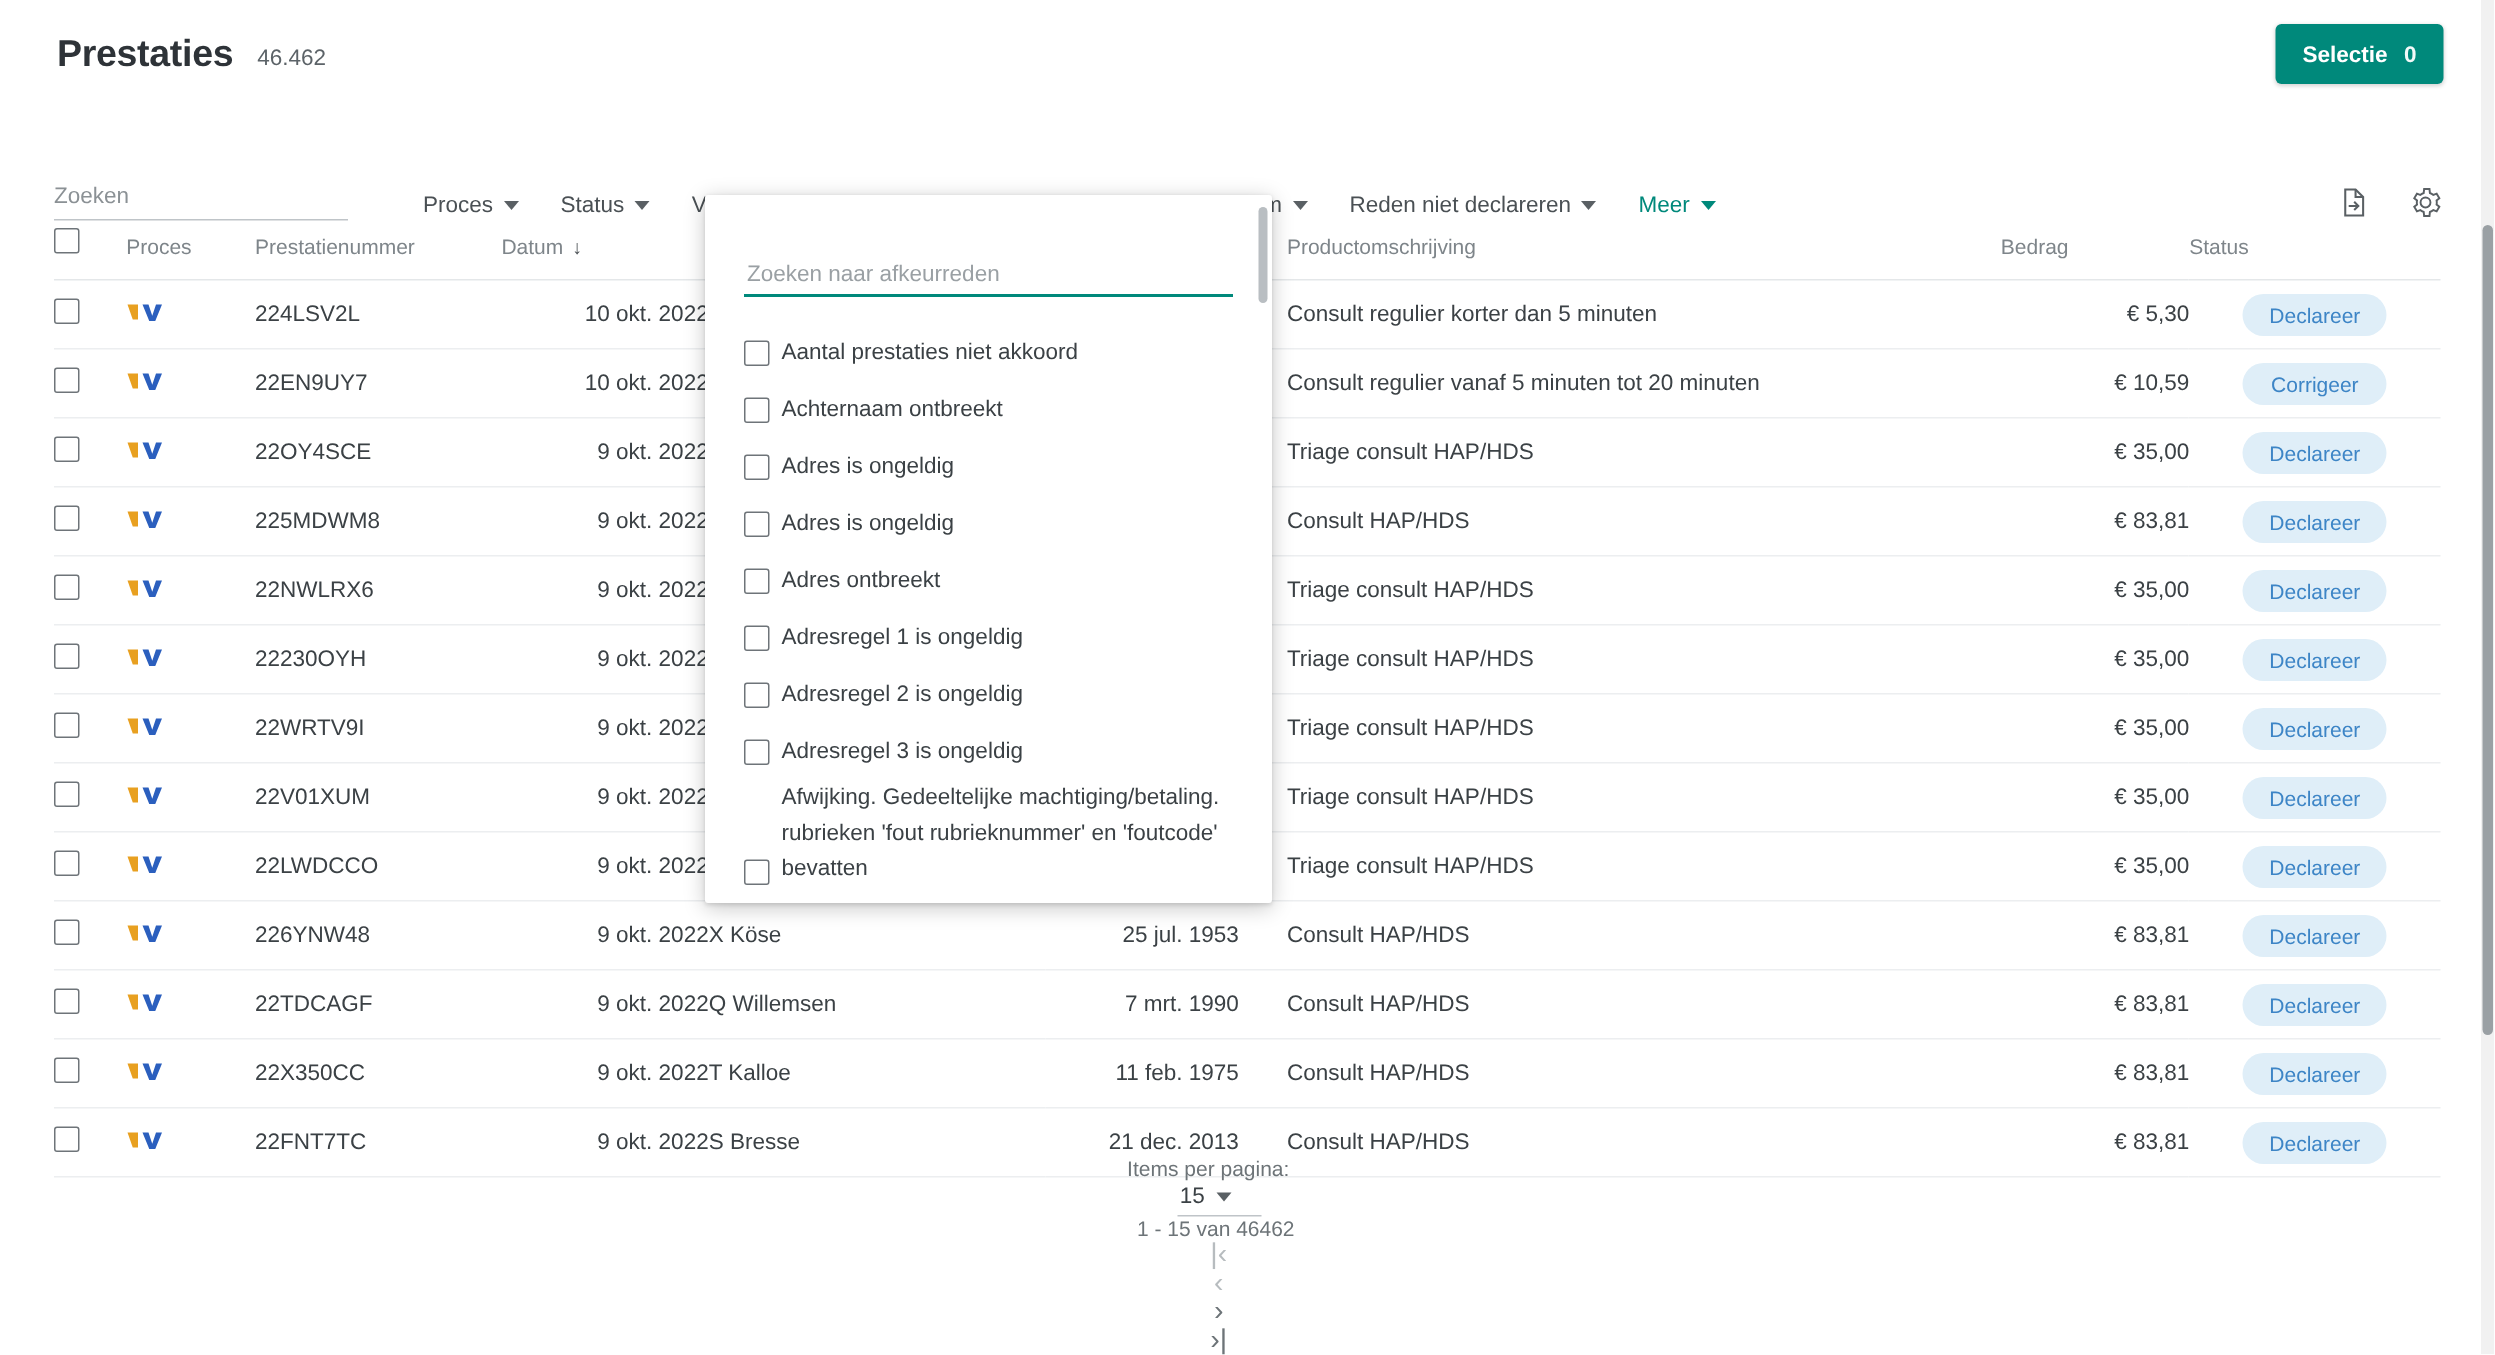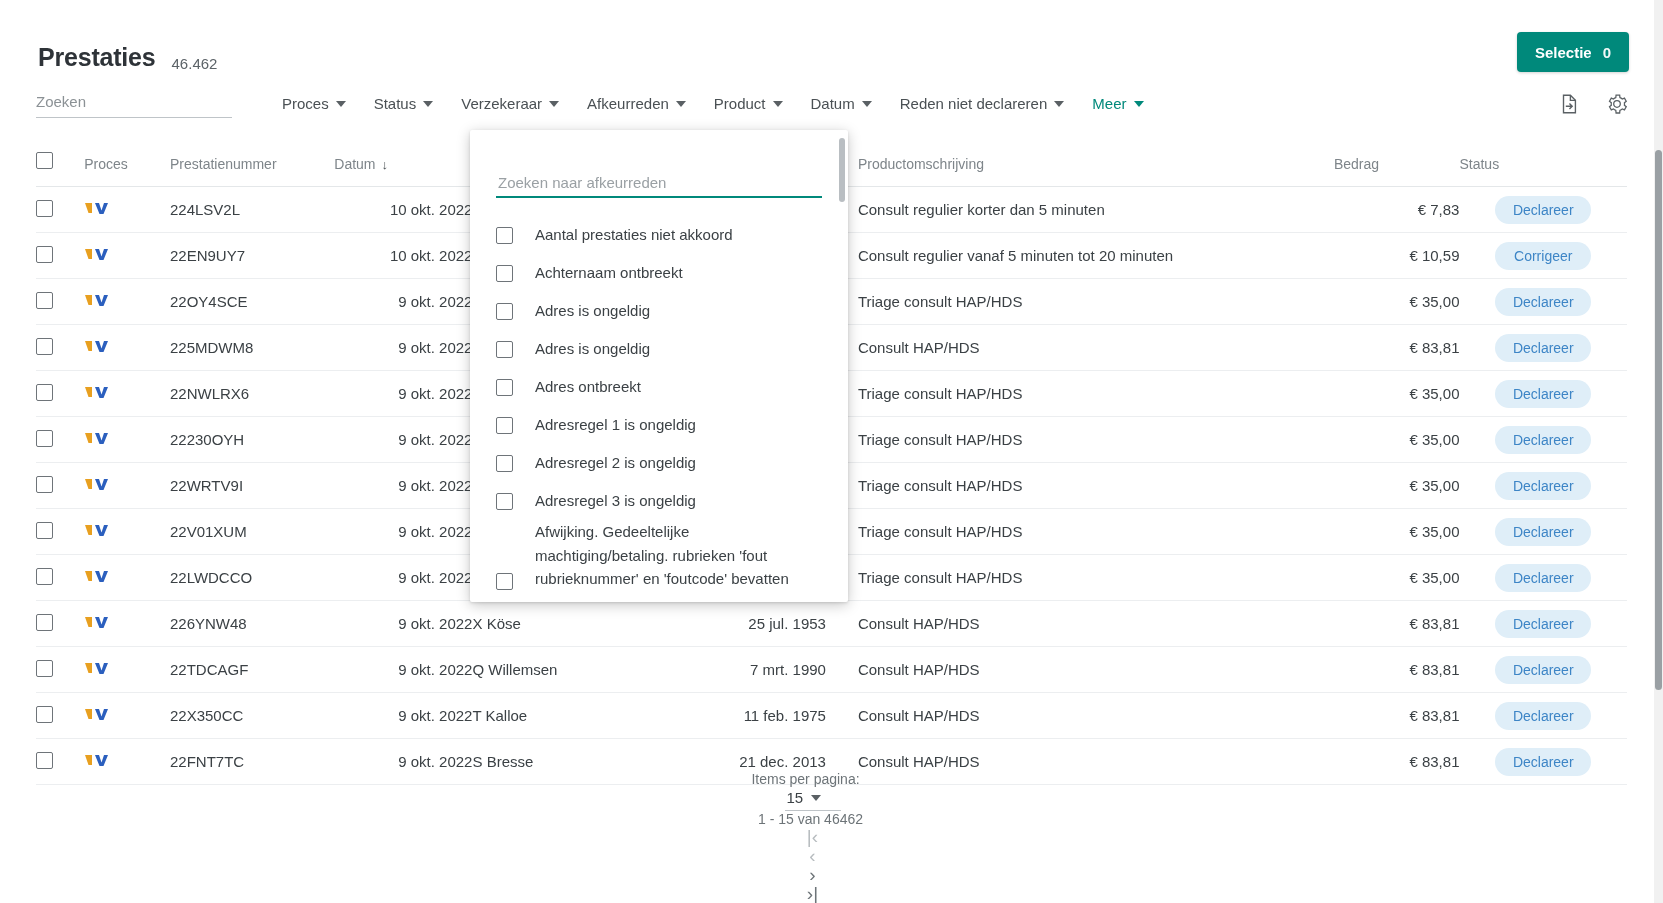--- a/index.html
+++ b/index.html
@@ -14,21 +14,21 @@
     position: relative;
     width: 1663px; height: 903px;
     background: #fff;
     overflow: hidden;
   }
 
   
   .header {
     position: absolute; left: 0; top: 0;
     width: 1663px; height: 72px;
-    display: flex; align-items: flex-end;
+    display: flex; align-items: center;
     padding: 0 34px 0 38px;
   }
   .page-title {
     font-size: 25px; font-weight: bold; color: #2e3338;
     letter-spacing: -0.2px;
   }
   .page-count {
     font-size: 15px; color: #5c6368; margin-left: 16px; margin-top: 5px;
   }
   .header-spacer { flex: 1; }
@@ -39,23 +39,23 @@
     height: 40px; padding: 0 18px;
     font-size: 15px; font-weight: bold;
     font-family: "Liberation Sans", sans-serif;
     cursor: pointer;
     box-shadow: 0 1px 3px rgba(0,0,0,.18);
   }
   .selectie-count { font-size: 15px; font-weight: bold; opacity: .95; }
 
   
   .toolbar {
-    position: absolute; left: 0; top: 88px;
+    position: absolute; left: 0; top: 103px;
     width: 1663px; height: 44px;
-    display: flex; align-items: flex-start;
+    display: flex; align-items: flex-end;
     padding: 0 34px 0 36px;
   }
   .search-wrap {
     width: 196px; margin-right: 36px; padding-top: 2px;
   }
   .search-input {
     width: 196px; height: 28px;
     border: none; border-bottom: 1px solid #bfc4c8;
     outline: none; background: transparent;
     font-size: 15px; color: #3b4145;
@@ -147,21 +147,21 @@
   .dd-search {
     width: 100%; height: 30px;
     border: none; border-bottom: 2px solid #00897b;
     outline: none; background: transparent;
     font-size: 15px; color: #3b4145;
     font-family: "Liberation Sans", sans-serif;
   }
   .dd-search::placeholder { color: #9aa0a4; }
   .dd-list { padding: 18px 0 0 0; }
   .dd-item {
-    display: flex; align-items: center; gap: 22px;
+    display: flex; align-items: center; gap: 8px;
     padding: 0 26px; min-height: 38px; cursor: pointer;
   }
   .dd-item .cb2 {
     width: 17px; height: 17px; flex: 0 0 17px;
     border: 1.6px solid #6e7479; border-radius: 2px; background: #fff;
   }
   .dd-label { font-size: 15px; color: #3b4145; line-height: 1.55; }
   .dd-item.multiline { min-height: 70px; align-items: flex-end; }
   .dd-scroll {
     position: absolute; right: 3px; top: 8px;
@@ -296,21 +296,21 @@
                 <svg width="26" height="16" viewBox="0 0 26 16">
                   <path d="M1 3 L8 3 L8 13 L4.5 13 Z" fill="#e8a020"></path>
                   <path d="M11 3 L15 3 L17.5 10.5 L20 3 L24 3 L19.5 14 L15.5 14 Z" fill="#2b5fbe"></path>
                 </svg>
               </span></td>
             <td class="c-nr">224LSV2L</td>
             <td class="c-datum">10 okt. 2022</td>
             <td class="c-naam"></td>
             <td class="c-geb"></td>
             <td class="c-prod">Consult regulier korter dan 5 minuten</td>
-            <td class="c-bedrag">€ 7,83</td>
+            <td class="c-bedrag">€ 5,30</td>
             <td class="c-status"><button class="badge">Declareer</button></td>
           </tr>
           <tr>
             <td class="c-check"><span class="cb"></span></td>
             <td class="c-proces"><span class="proces-icon">
                 <svg width="26" height="16" viewBox="0 0 26 16">
                   <path d="M1 3 L8 3 L8 13 L4.5 13 Z" fill="#e8a020"></path>
                   <path d="M11 3 L15 3 L17.5 10.5 L20 3 L24 3 L19.5 14 L15.5 14 Z" fill="#2b5fbe"></path>
                 </svg>
               </span></td>

